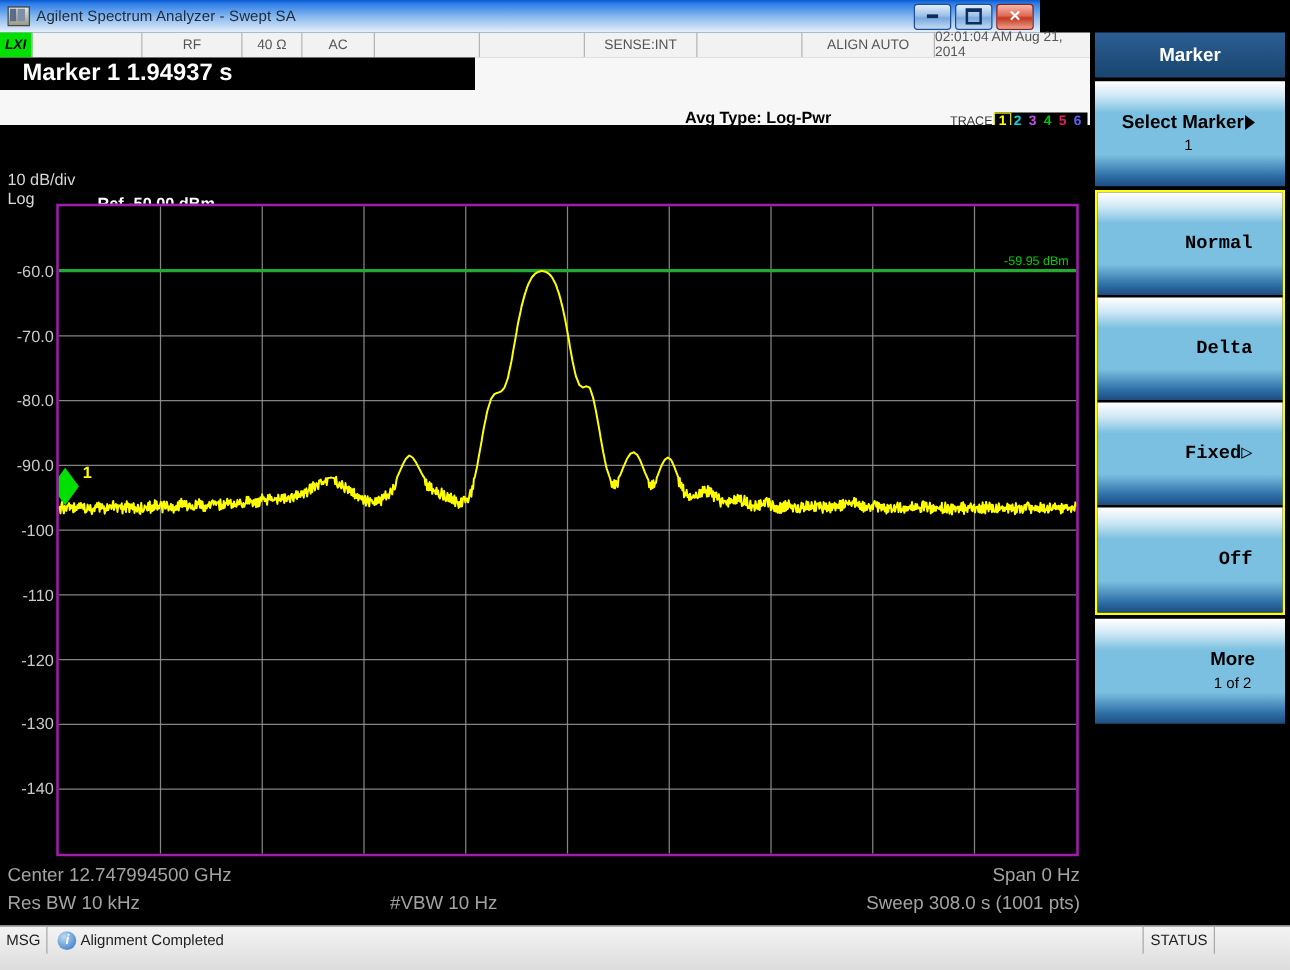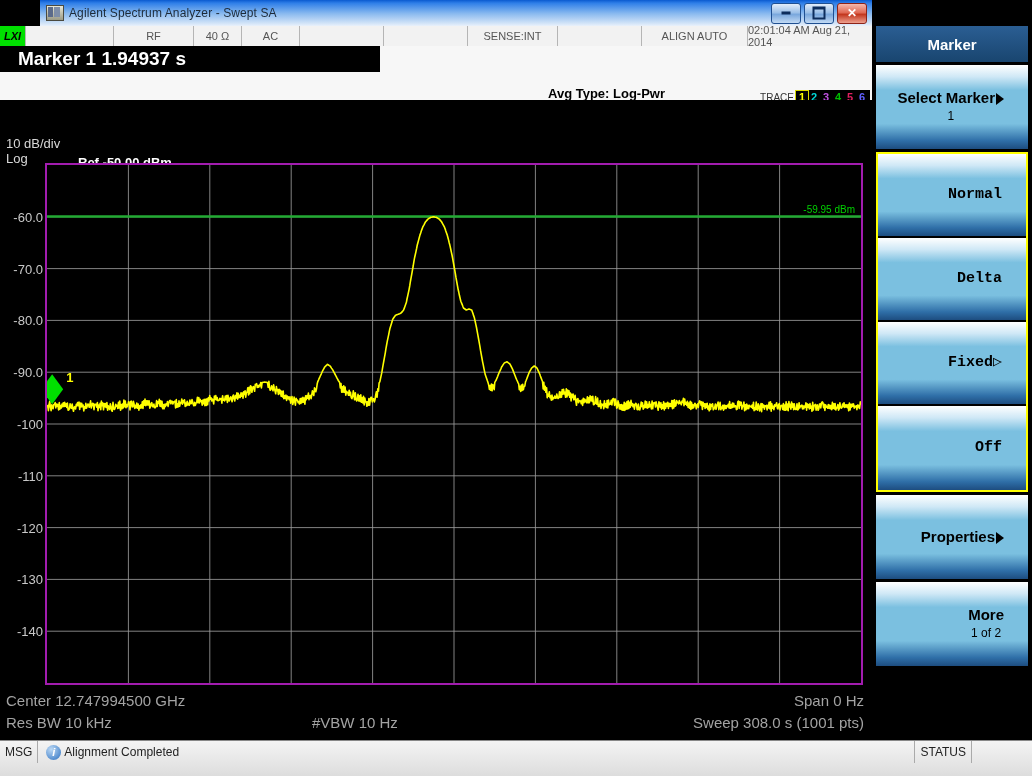--- a/index.html
+++ b/index.html
@@ -3,21 +3,21 @@
 <meta charset="utf-8">
 <style>
   html,body{margin:0;padding:0;background:#000;}
   body{width:1032px;height:776px;overflow:hidden;
        font-family:"Liberation Sans",sans-serif;}
   #app{position:relative;width:1032px;height:776px;background:#000;}
 
   
   .titlebar{position:absolute;left:0;top:0;width:832px;height:26px;
     background:linear-gradient(180deg,#0a5ad0 0%,#2f7fe8 12%,#89b9ef 52%,#cfe2f7 88%,#e9f1fb 100%);
-    border-bottom:1px solid #5a8fcc;display:flex;align-items:center;margin-left:40px;}
+    border-bottom:1px solid #5a8fcc;display:flex;align-items:center;}
   .tb-ico{width:16px;height:14px;margin:0 5px 0 6px;position:relative;flex:0 0 auto;
     background:linear-gradient(180deg,#e8e8d8,#9a9a86);border:1px solid #4a4a40;}
   .tb-ico:before{content:"";position:absolute;left:1px;top:1px;width:5px;height:10px;background:#5b6b8a;}
   .tb-ico:after{content:"";position:absolute;left:7px;top:1px;width:6px;height:10px;background:#7e8ea8;}
   .tb-title{font-size:12px;color:#1d2a38;letter-spacing:.1px;flex:1 1 auto;}
   .winbtns{display:flex;gap:3px;padding-right:5px;}
   .wbtn{width:28px;height:19px;border:1px solid #1f4f91;border-radius:3px;
     background:linear-gradient(180deg,#e2edfa,#9cc0e8 45%,#7aa8dd 55%,#c2daf4);
     position:relative;}
   .wbtn.close{border-color:#8d2318;
@@ -260,23 +260,20 @@
             <div class="lbl"><span>Delta</span></div>
           </div>
           <div class="mkey">
             <div class="lbl"><span>Fixed</span><span>▷</span></div>
           </div>
           <div class="mkey">
             <div class="lbl"><span>Off</span></div>
           </div>
         </div>
         <div class="mkey">
-          <div class="lbl"><span>Properties</span><span class="tri"></span></div>
-        </div>
-        <div class="mkey">
           <div class="lbl"><span>More</span><span class="sub">1 of 2</span></div>
         </div>
       </div>
   </div>
 
   <div class="osbar">
     <span class="osc">MSG</span>
     <span class="osc" style="flex:1;justify-content:flex-start">
       <span class="infoico">i</span>
       <span>Alignment Completed</span>

